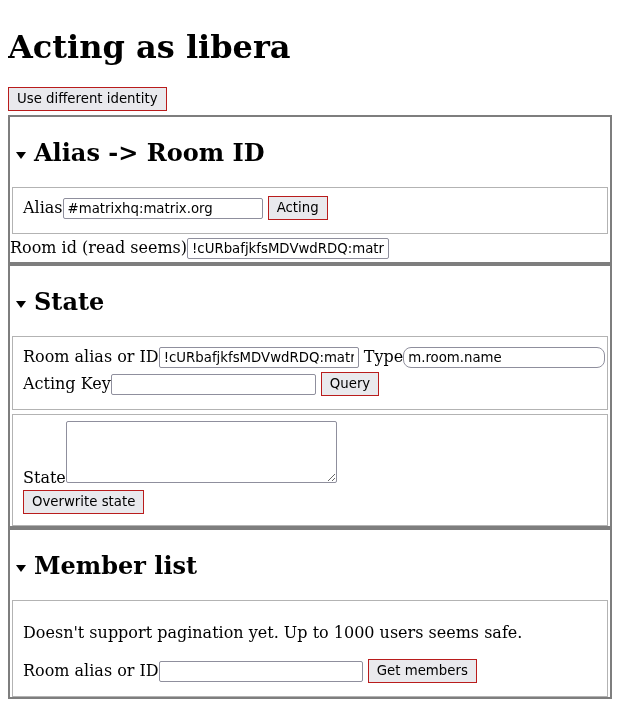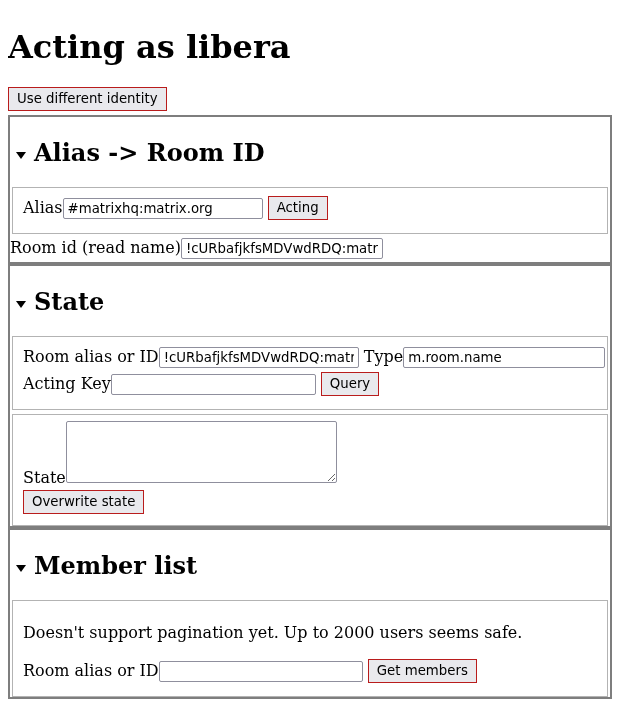--- a/index.html
+++ b/index.html
@@ -108,32 +108,32 @@
   <summary>
     <span class="tri"></span><h2 class="stitle">Alias -&gt; Room ID</h2>
   </summary>
   <fieldset>
     <div class="frow">
       <span>Alias</span><input type="text" value="#matrixhq:matrix.org" style="">
       <button type="button">Acting</button>
     </div>
   </fieldset>
   <div class="roomid-row">
-    <span>Room id (read name)</span><input type="text" readonly="" value="!cURbafjkfsMDVwdRDQ:matrix." style="">
+    <span>Room id (read seems)</span><input type="text" readonly="" value="!cURbafjkfsMDVwdRDQ:matrix." style="">
   </div>
 </details>
 
 <details open="" class="section">
   <summary>
     <span class="tri"></span><h2 class="stitle">State</h2>
   </summary>
   <fieldset>
     <div class="frow">
       <span>Room alias or ID</span><input type="text" value="!cURbafjkfsMDVwdRDQ:matrix." style="">
-      <span>Type</span><input type="text" style="width: 192px;" value="m.room.name">
+      <span>Type</span><input type="text" style="width: 192px; border-radius: 8px;" value="m.room.name">
     </div>
     <div class="frow">
       <span>Acting Key</span><input type="text" style="width: 195px;" value="">
       <button type="button">Query</button>
     </div>
   </fieldset>
   <fieldset style="margin-top:4px">
     <div class="state-row">
       <span>State</span><textarea style=""></textarea>
     </div>
@@ -141,19 +141,19 @@
       <button type="button">Overwrite state</button>
     </div>
   </fieldset>
 </details>
 
 <details open="" class="section">
   <summary>
     <span class="tri"></span><h2 class="stitle">Member list</h2>
   </summary>
   <fieldset>
-    <p class="note-p">Doesn't support pagination yet. Up to 2000 users seems safe.</p>
+    <p class="note-p">Doesn't support pagination yet. Up to 1000 users seems safe.</p>
     <div class="frow">
       <span>Room alias or ID</span><input type="text" style="width: 194px;" value="">
       <button type="button">Get members</button>
     </div>
   </fieldset>
 </details>
 
 </body></html>

